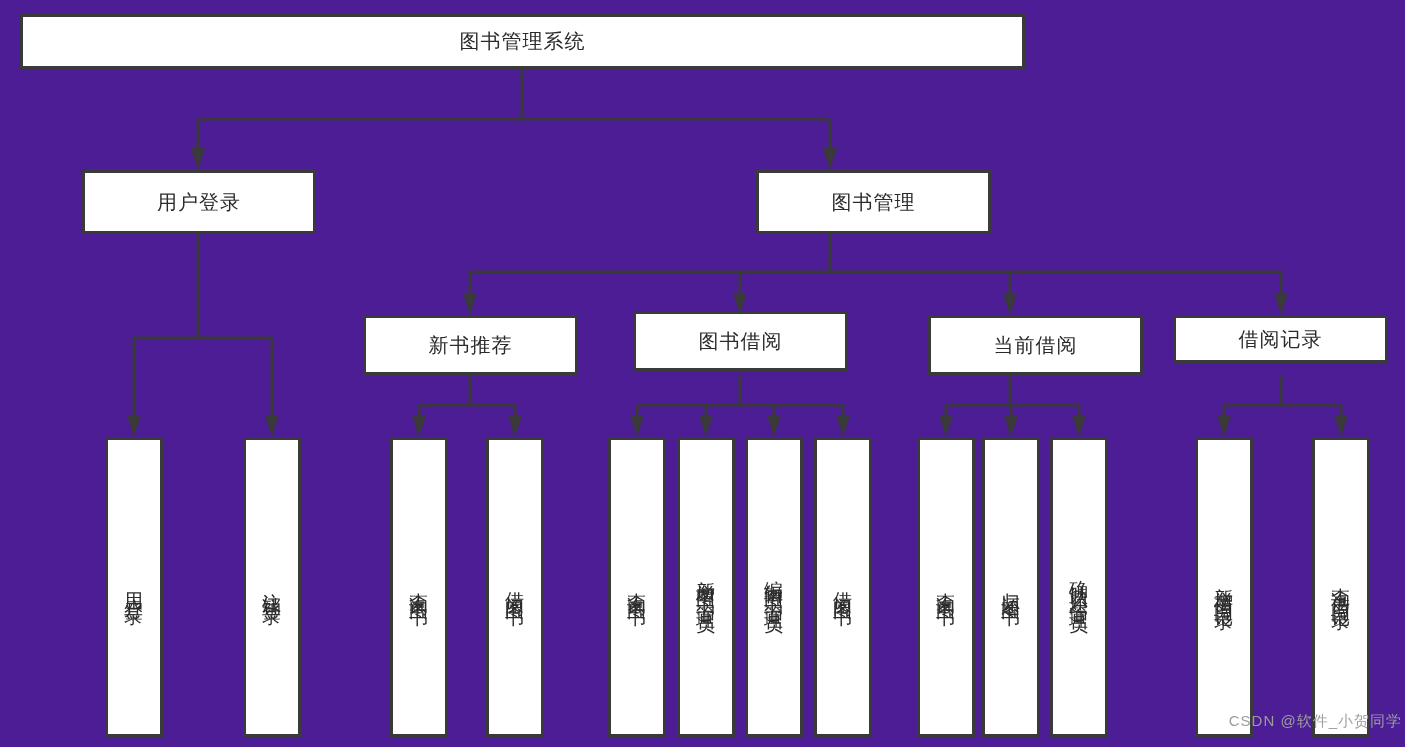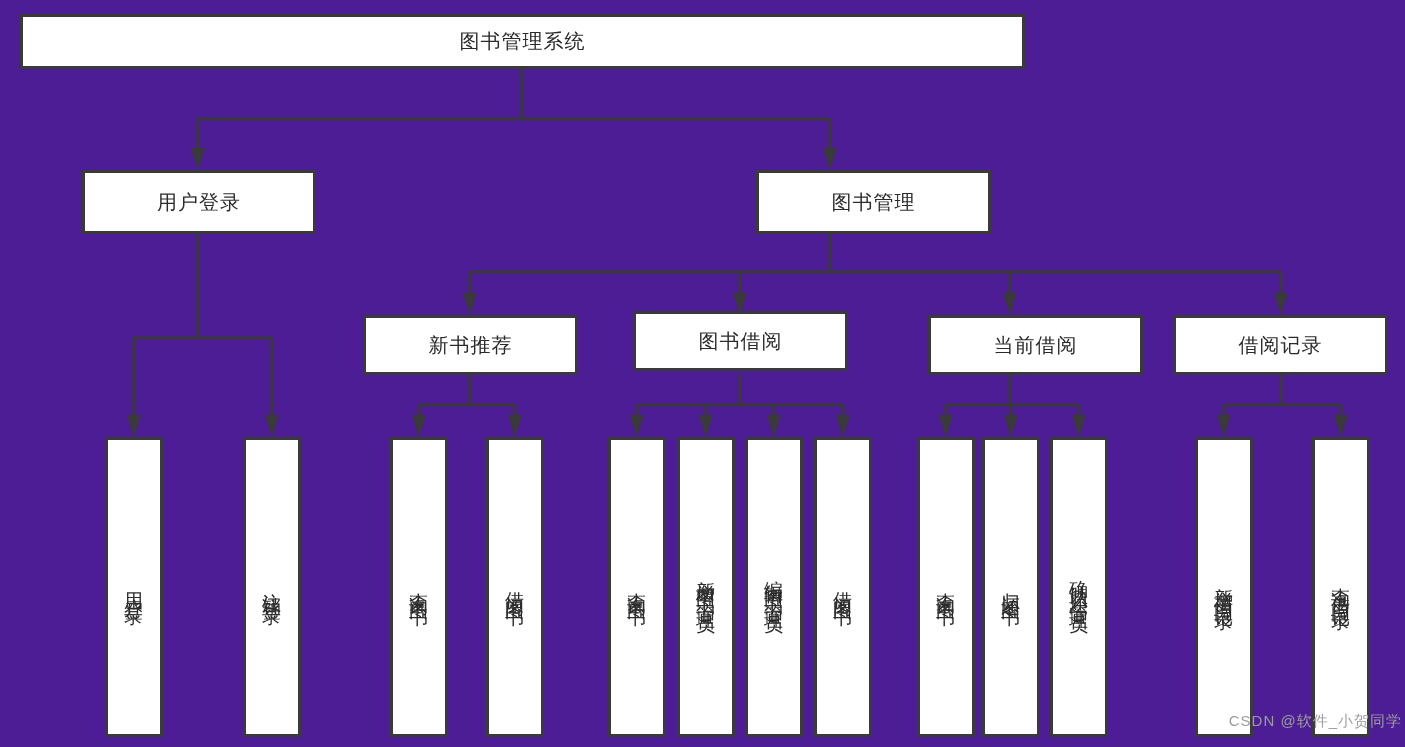--- a/index.html
+++ b/index.html
@@ -100,21 +100,21 @@
 
   <div class="node h" style="left:363px; top:315px; width:215px; height:60px;">
     <span class="lbl">新书推荐</span>
   </div>
   <div class="node h" style="left:633px; top:311px; width:215px; height:60px;">
     <span class="lbl">图书借阅</span>
   </div>
   <div class="node h" style="left:928px; top:315px; width:215px; height:60px;">
     <span class="lbl">当前借阅</span>
   </div>
-  <div class="node h" style="left:1173px; top:315px; width:215px; height:60px;">
+  <div class="node h" style="left:1173px; top:315px; width:215px; height:48px;">
     <span class="lbl">借阅记录</span>
   </div>
 
   <div class="node v" style="left:105px; top:437px; width:58px; height:300px;">
     <span class="lbl">用户登录</span>
   </div>
   <div class="node v" style="left:243px; top:437px; width:58px; height:300px;">
     <span class="lbl">注销登录</span>
   </div>
 

